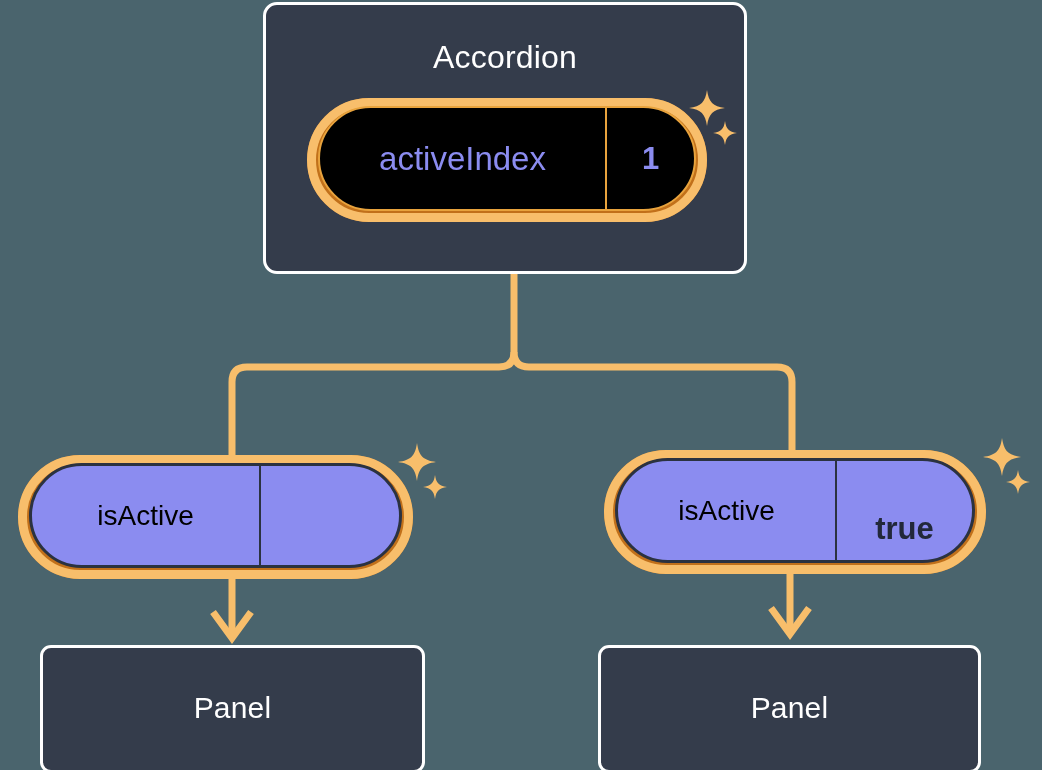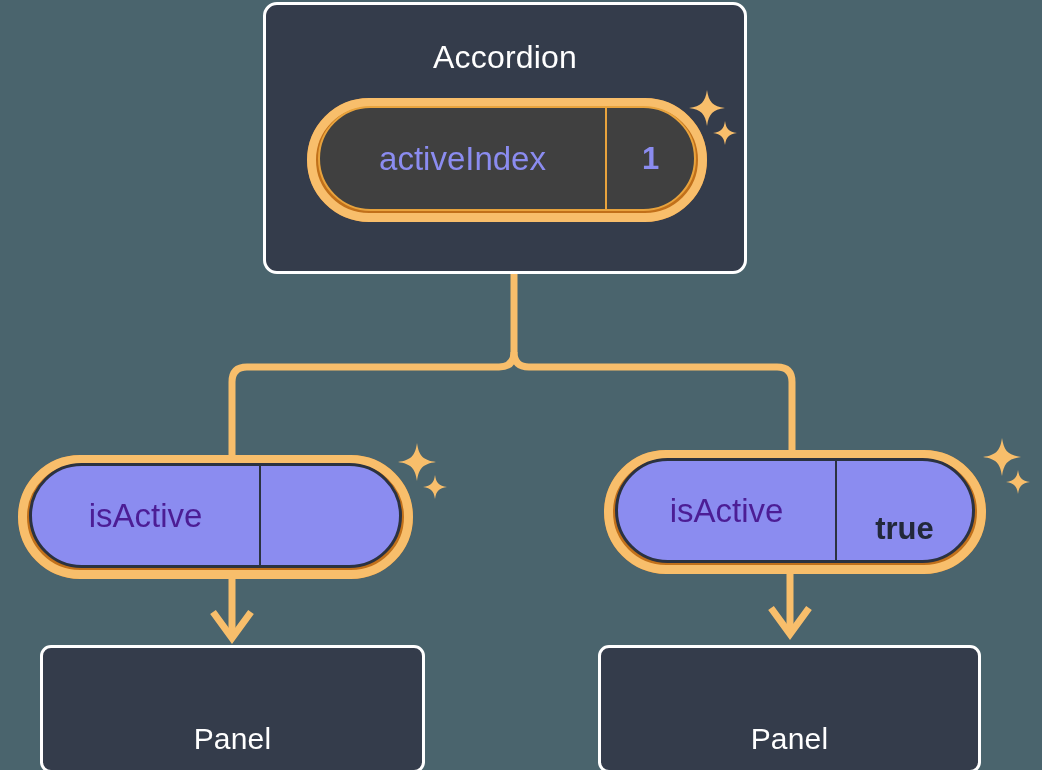--- a/index.html
+++ b/index.html
@@ -68,21 +68,21 @@
     border-radius: 11px;
   }
   #panel-right {
     left: 598px;
     top: 645px;
     width: 383px;
     height: 128px;
     border-radius: 11px;
   }
   #panel-left .card-title,
-  #panel-right .card-title { top: 43px; font-size: 30px; margin-top: 31px; }
+  #panel-right .card-title { top: 43px; font-size: 30px; }
 
   
   .pill {
     position: absolute;
     box-sizing: border-box;
     border-radius: 999px;
     
     background: #c1701a;
     padding: 0;
   }
@@ -120,21 +120,21 @@
   #root-pill {
     left: 307px;
     top: 98px;
     width: 400px;
     height: 124px;
   }
   #root-pill .pill-body {
     left: 11px; top: 8px;
     width: 378px;
     height: 105px;
-    background: #404040;
+    background: #000000;
     border: 2px solid #e8a33d;
   }
   #root-pill .pill-divider { background: #e8a33d; }
   #root-pill .cell-key {
     flex: 0 0 285px;
     color: #8b8cf0;
     font-size: 33px;
     font-weight: 400;
   }
   #root-pill .cell-val {
@@ -147,22 +147,22 @@
   
   .leaf-pill { height: 124px; }
   .leaf-pill .pill-body {
     left: 11px; top: 8px;
     height: 105px;
     background: #8b8cf0;
     border: 3px solid #2b3240;
   }
   .leaf-pill .pill-divider { background: #2b3240; }
   .leaf-pill .cell-key {
-    color: #4c1d95;
-    font-size: 33px;
+    color: #000000;
+    font-size: 28px;
     font-weight: 400;
   }
   .leaf-pill .cell-val {
     color: #22283a;
     font-size: 31px;
     font-weight: 700;
   }
 
   #pill-left  { left: 18px;  top: 455px; width: 395px; }
   #pill-left .pill-body  { width: 373px; }

